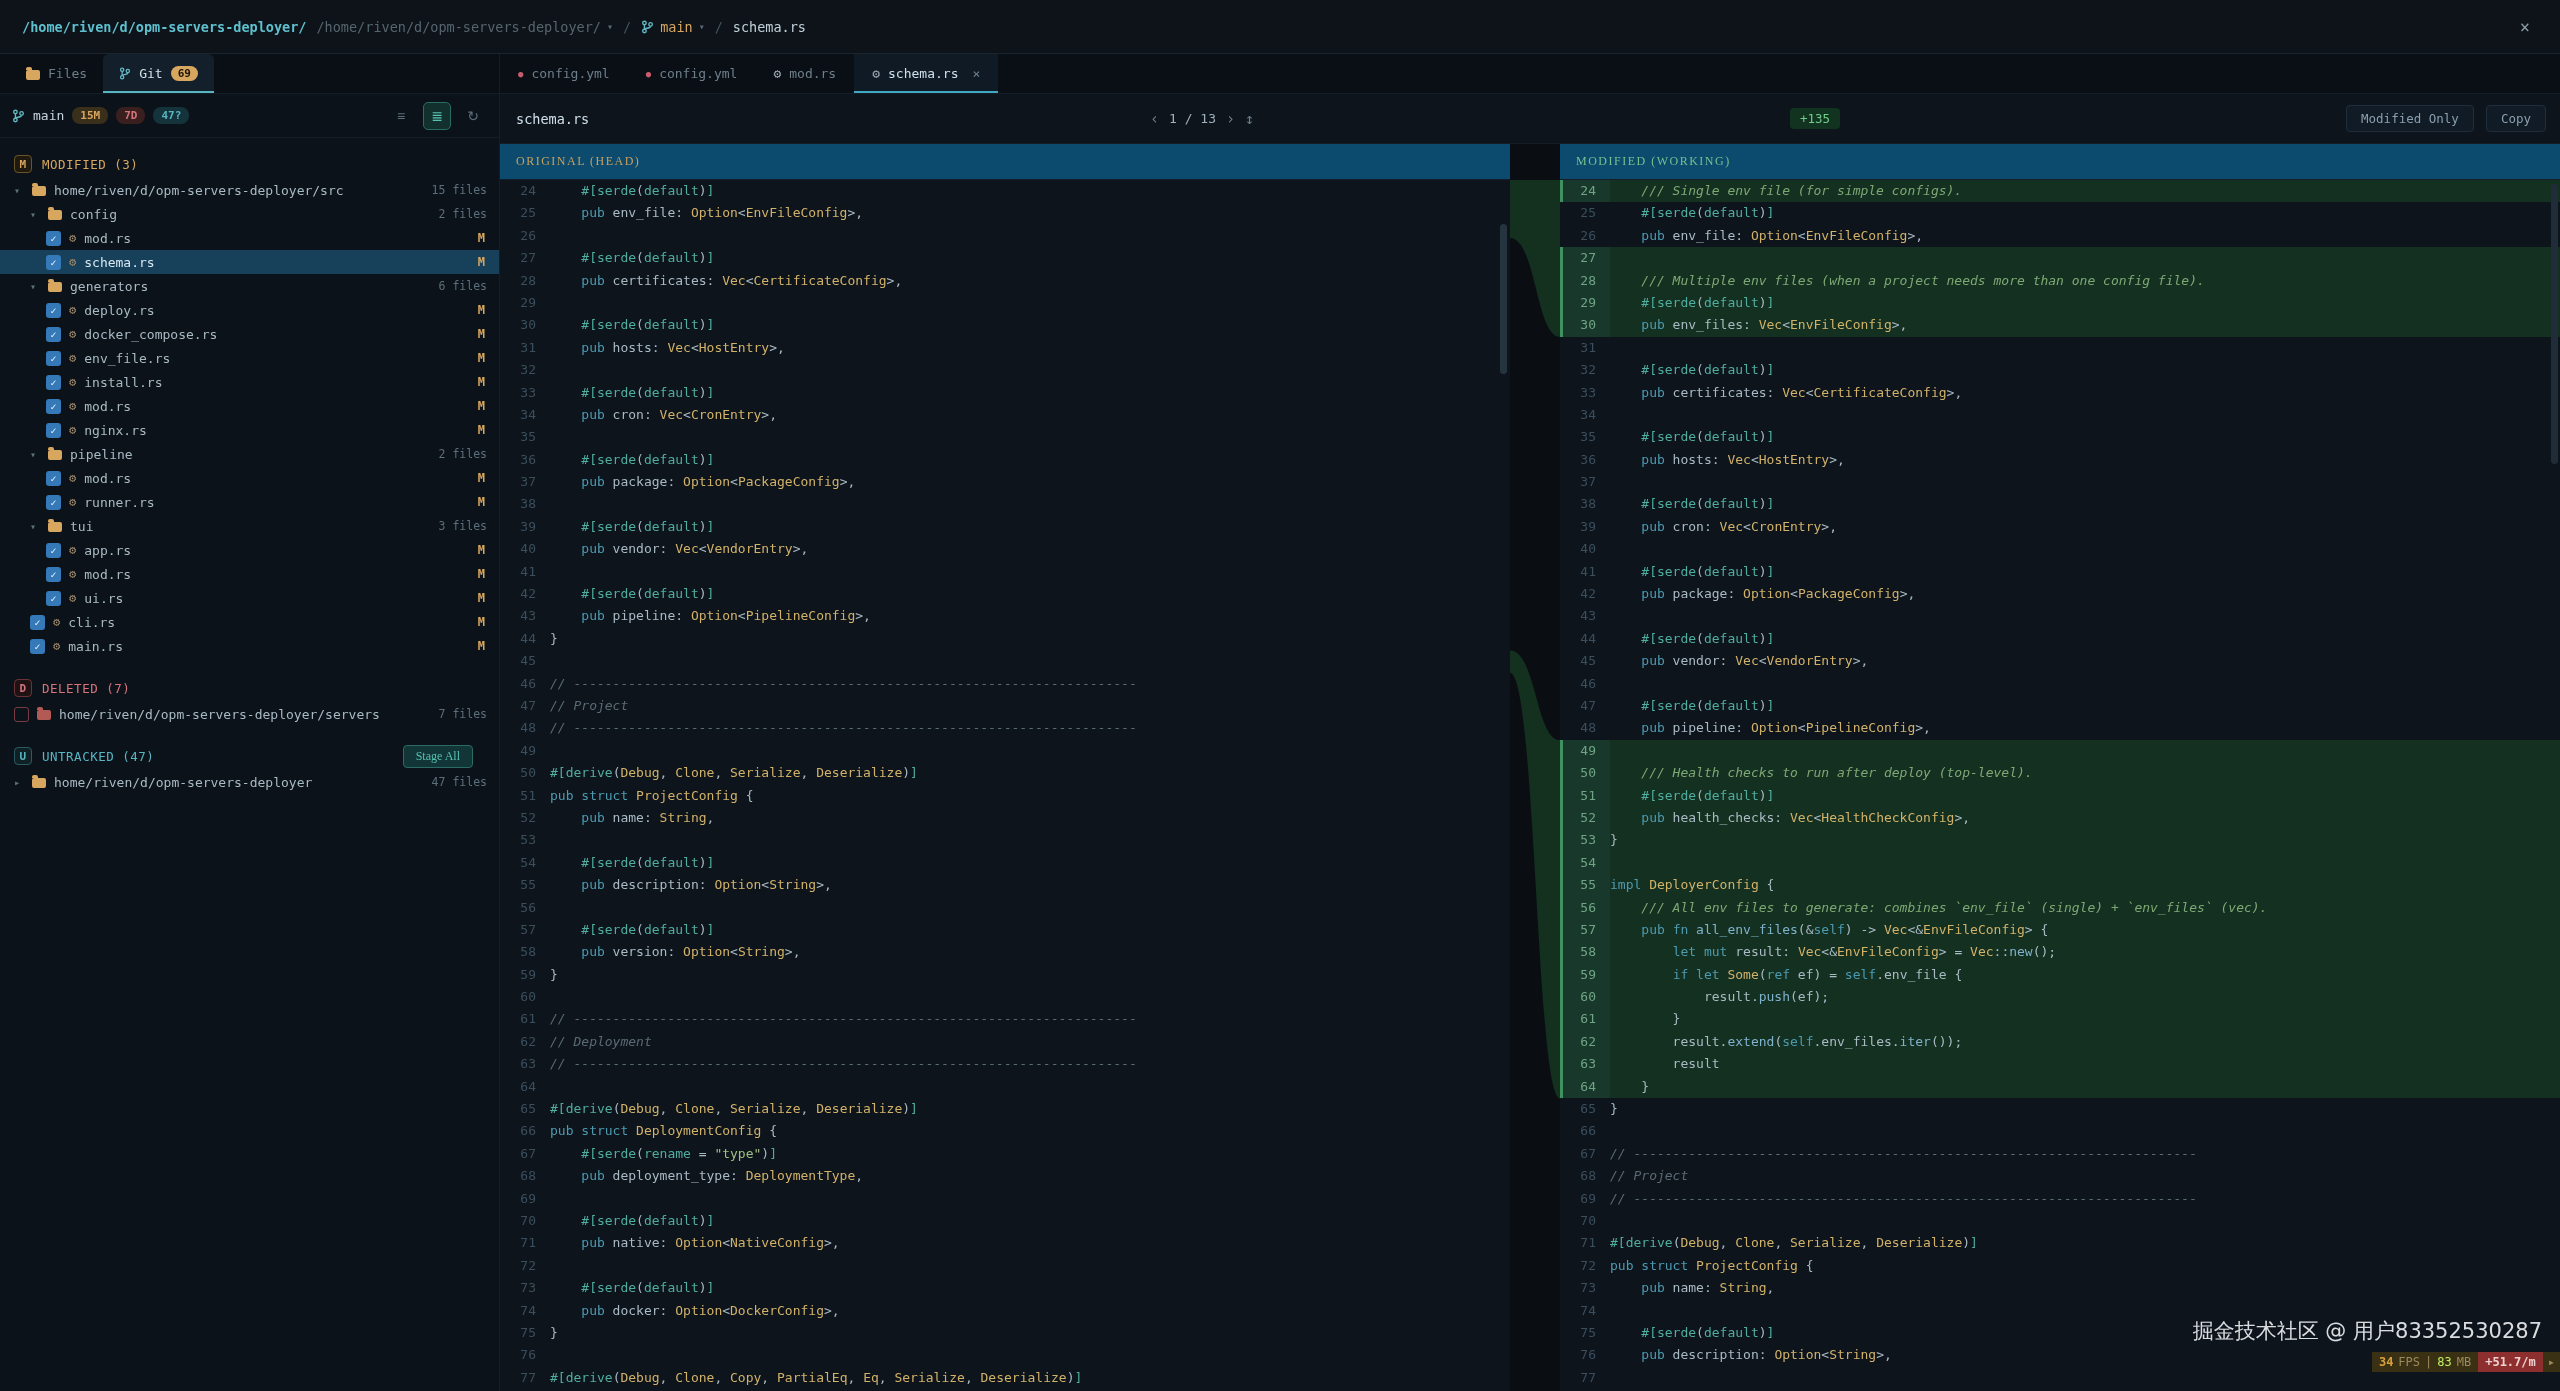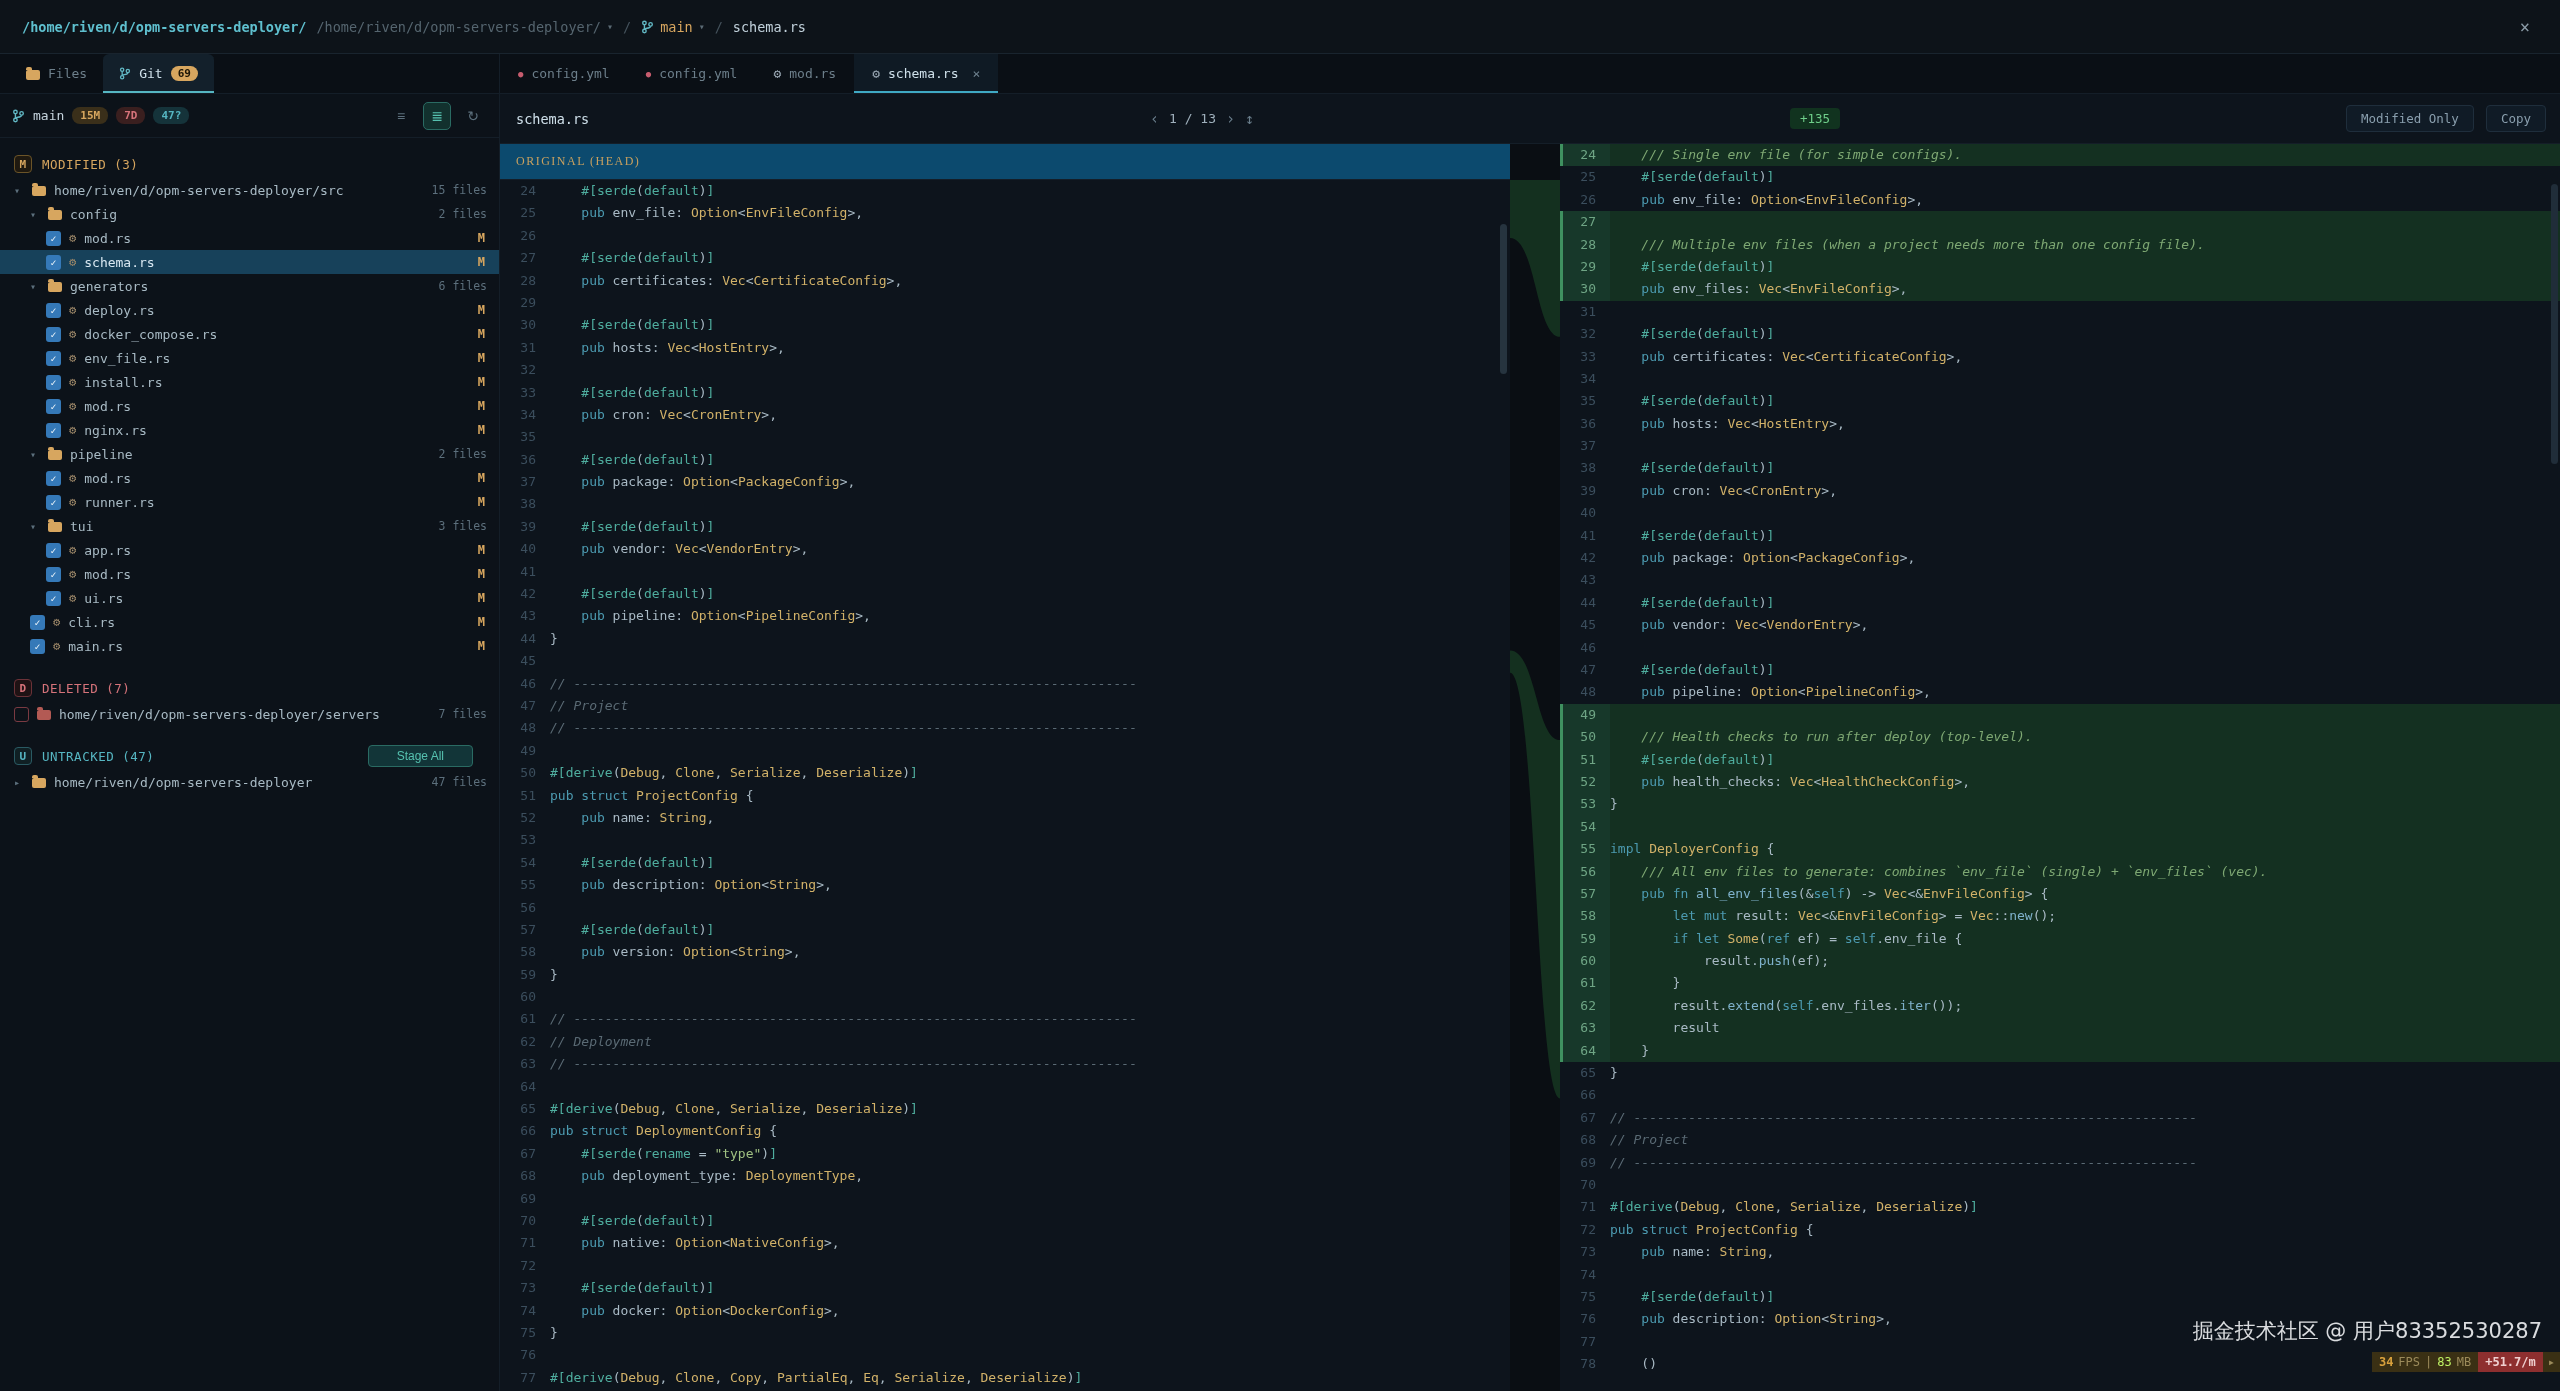--- a/index.html
+++ b/index.html
@@ -40,21 +40,21 @@
 
   .tree { flex:1; overflow:hidden; padding-top:8px; }
   .sec-head { height:28px; display:flex; align-items:center; gap:10px; padding:0 14px; font-size:12.5px; letter-spacing:0.5px; margin-top:4px; }
   .sec-badge { width:18px; height:18px; border-radius:4px; border:1px solid; display:inline-flex; align-items:center; justify-content:center; font-size:11px; font-weight:bold; }
   .sec-head.modified { color:var(--amber,#d7a65f); }
   .sec-head.modified .sec-badge { border-color:#6b5428; background:#1f1910; }
   .sec-head.deleted { color:var(--red,#d6737a); }
   .sec-head.deleted .sec-badge { border-color:#6b3238; background:#1f1214; }
   .sec-head.untracked { color:var(--cyan,#56b6c2); }
   .sec-head.untracked .sec-badge { border-color:#2a5a63; background:#102024; }
-  .stage-all { margin-left:auto; margin-right:12px; background:#123538; border:1px solid #2a6b63; color:var(--accent,#56c2b0); font-size:12px; border-radius:4px; padding:3px 28px; cursor:pointer; font-family:Liberation Sans, sans-serif; }
+  .stage-all { margin-left:auto; margin-right:12px; background:#123538; border:1px solid #2a6b63; color:var(--accent,#56c2b0); font-size:12px; border-radius:4px; padding:3px 12px; cursor:pointer; font-family:Liberation Serif, serif; }
   .sec-gap { height:12px; }
 
   .trow { height:24px; display:flex; align-items:center; gap:8px; font-size:13px; color:#a8bac4; cursor:pointer; white-space:nowrap; }
   .trow.selected { background:var(--selection-bg,#17415a); color:#d9e8f2; }
   .trow .chevron { color:#5c6f7c; font-size:10px; width:10px; }
   .fico { width:14px; height:10px; background:var(--amber,#d7a65f); border-radius:2px; position:relative; flex:0 0 14px; margin-top:2px; }
   .fico::before { content:""; position:absolute; top:-3px; left:0; width:6px; height:3px; background:inherit; border-radius:2px 2px 0 0; }
   .fico.red { background:#b35a54; }
   .cb { width:15px; height:15px; border-radius:3px; display:inline-flex; align-items:center; justify-content:center; font-size:10px; color:#e7f1f8; flex:0 0 15px; }
   .cb.checked { background:#3579b8; }
@@ -454,20 +454,21 @@
             </div>
           <div class="mini-scroll"></div>
         </div>
         <div class="gutter">
           <svg width="50" height="1232" viewBox="0 0 50 1232" preserveAspectRatio="none">
             <path d="M0,0 L50,0 L50,156.8 C26,156.8 26,58 0,58 Z" fill="#14301f"></path>
             <path d="M0,470.4 C26,470.4 26,560 50,560 L50,918.4 C26,918.4 26,492.8 0,492.8 Z" fill="#14301f"></path>
           </svg>
         </div>
         <div class="pane pane-right">
+          <div class="pane-head right-head">MODIFIED (WORKING)</div>
           <div class="code-lines" id="right-lines">
               <div class="code-row added"><span class="ln">24</span><span class="code"><span class="tk-doc">    /// Single env file (for simple configs).</span></span></div>
               <div class="code-row"><span class="ln">25</span><span class="code">    <span class="tk-attr">#[</span><span class="tk-attr">serde</span>(<span class="tk-attr">default</span>)<span class="tk-attr">]</span></span></div>
               <div class="code-row"><span class="ln">26</span><span class="code">    <span class="tk-kw">pub</span> env_file: <span class="tk-type">Option</span>&lt;<span class="tk-type">EnvFileConfig</span>&gt;,</span></div>
               <div class="code-row added"><span class="ln">27</span><span class="code"></span></div>
               <div class="code-row added"><span class="ln">28</span><span class="code"><span class="tk-doc">    /// Multiple env files (when a project needs more than one config file).</span></span></div>
               <div class="code-row added"><span class="ln">29</span><span class="code">    <span class="tk-attr">#[</span><span class="tk-attr">serde</span>(<span class="tk-attr">default</span>)<span class="tk-attr">]</span></span></div>
               <div class="code-row added"><span class="ln">30</span><span class="code">    <span class="tk-kw">pub</span> env_files: <span class="tk-type">Vec</span>&lt;<span class="tk-type">EnvFileConfig</span>&gt;,</span></div>
               <div class="code-row"><span class="ln">31</span><span class="code"></span></div>
               <div class="code-row"><span class="ln">32</span><span class="code">    <span class="tk-attr">#[</span><span class="tk-attr">serde</span>(<span class="tk-attr">default</span>)<span class="tk-attr">]</span></span></div>

